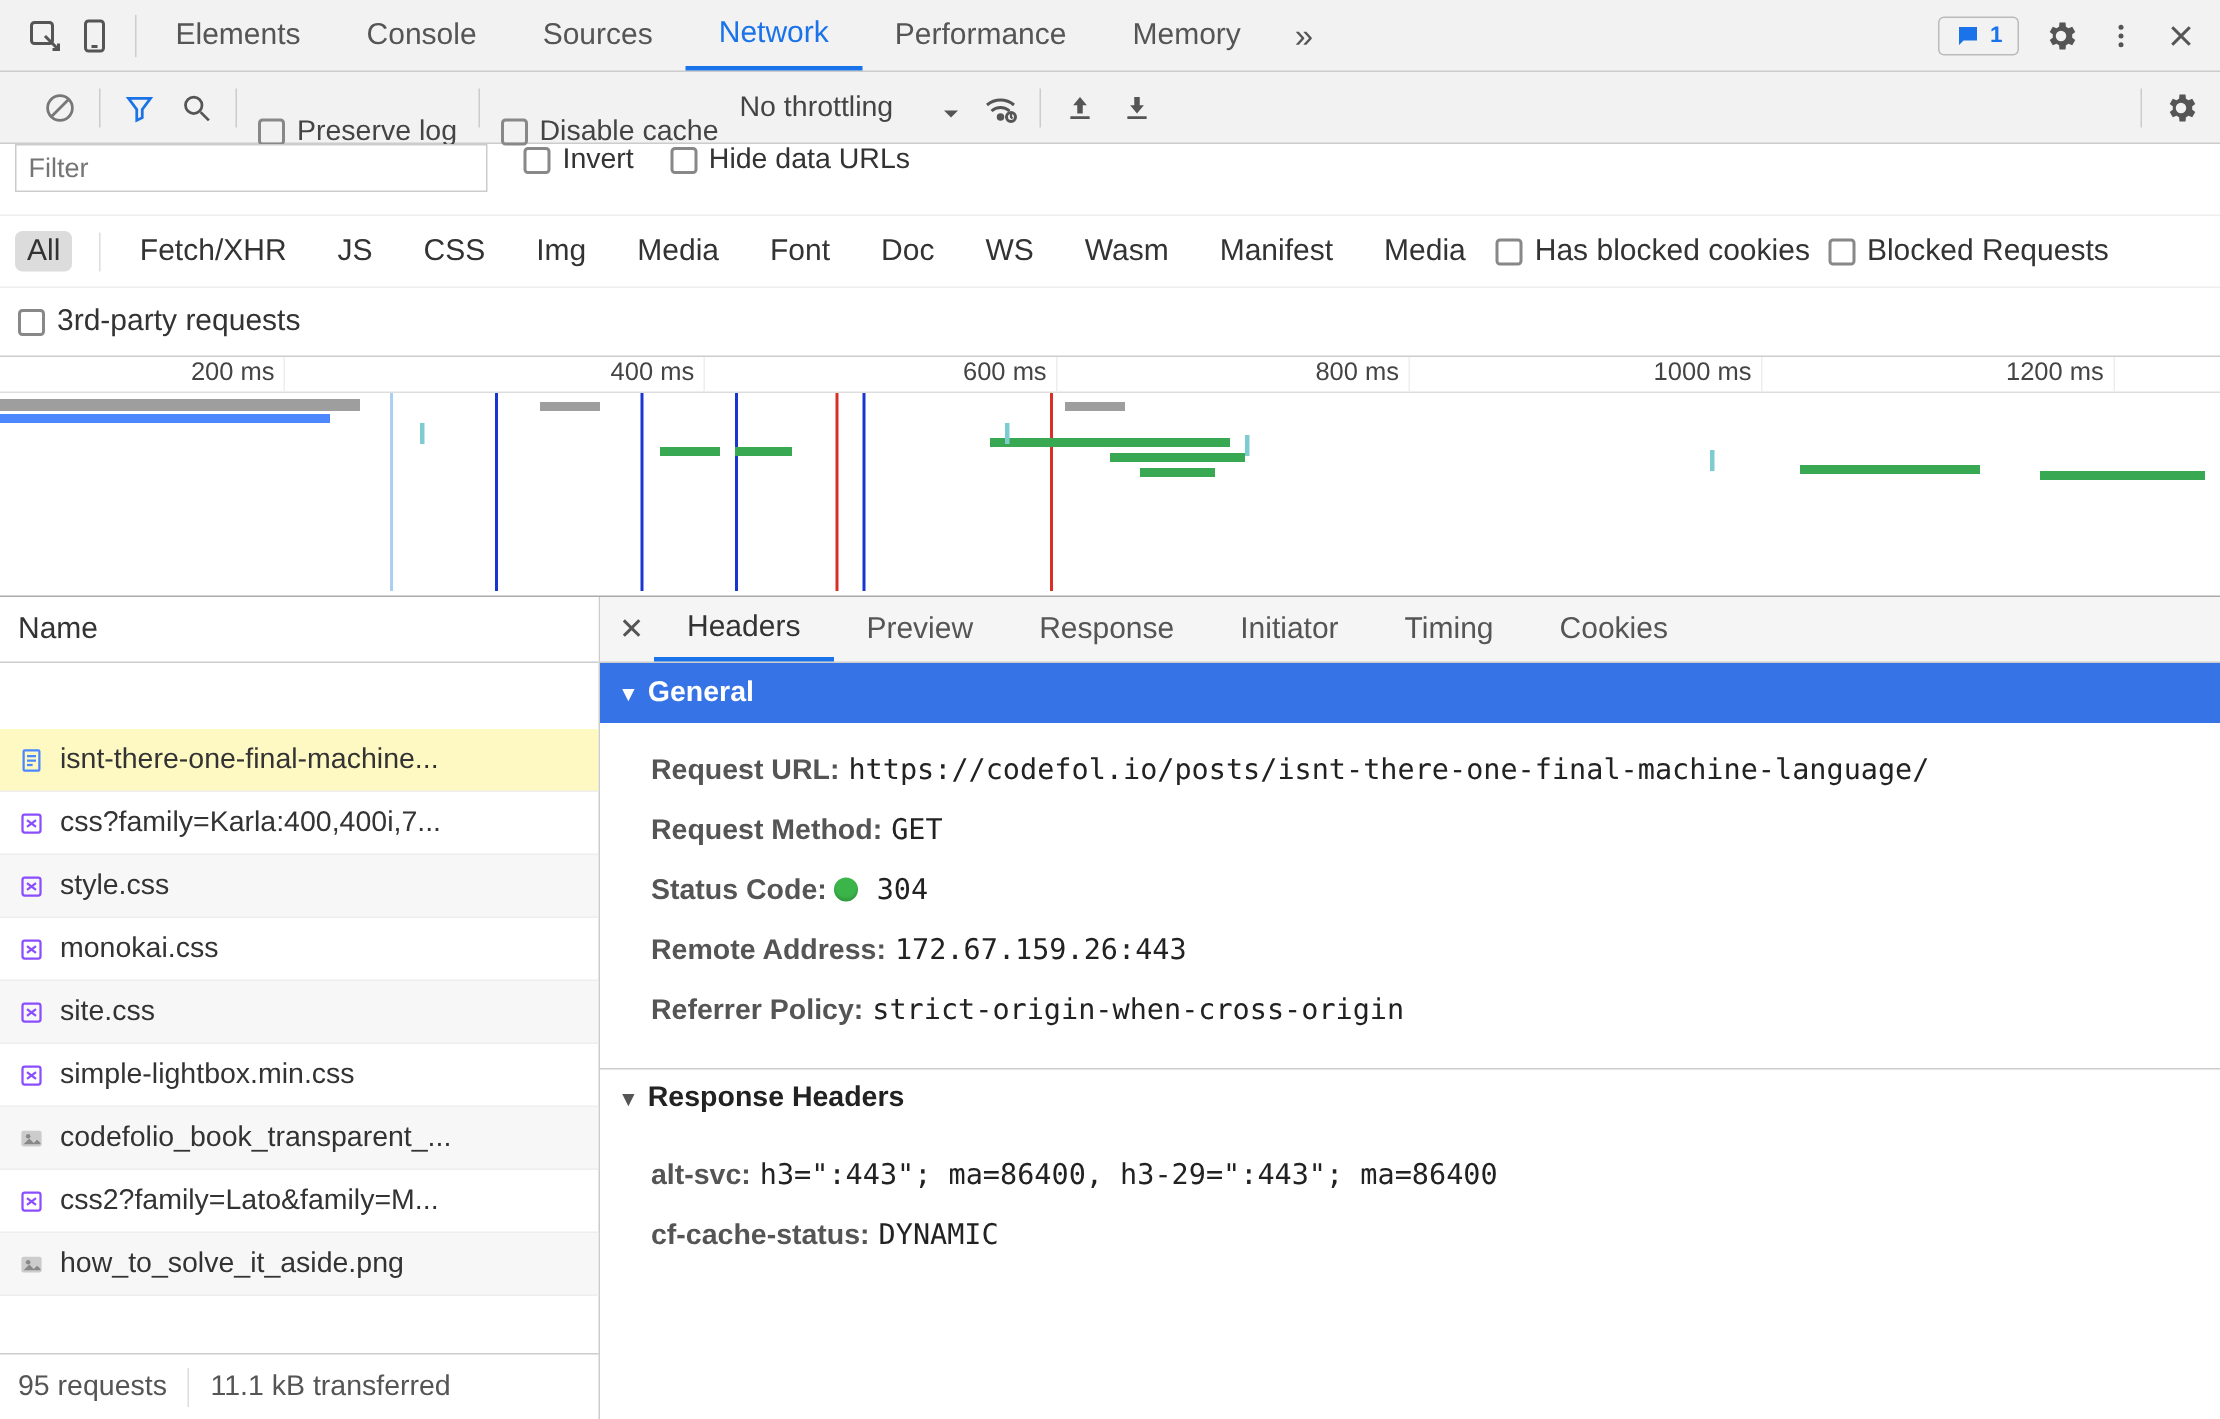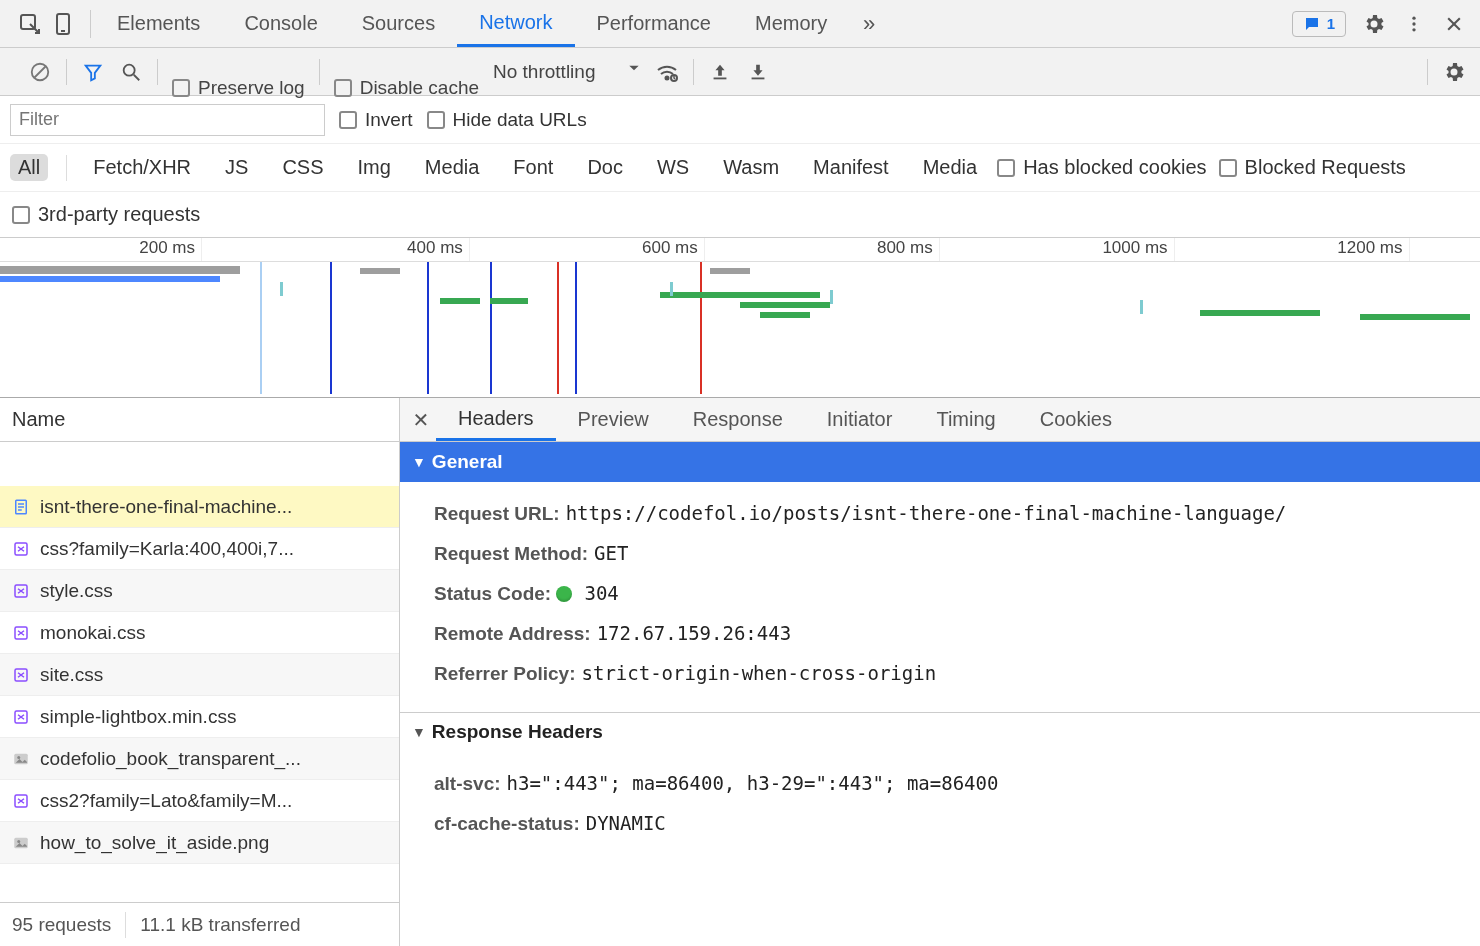--- a/index.html
+++ b/index.html
@@ -15,24 +15,24 @@
   .main-tabs .trailing { display: flex; align-items: center; gap: 16px; padding-right: 6px; }
   .issue-pill { display: flex; align-items: center; gap: 6px; border: 1px solid #bbb; border-radius: 4px; padding: 3px 10px; color: #1a73e8; font-weight: 600; }
   .icon-btn { width: 24px; height: 24px; display: flex; align-items: center; justify-content: center; color: #555; cursor: pointer; }
 
   
   .toolbar { display: flex; align-items: center; height: 48px; background: #f2f2f2; border-bottom: 1px solid #ccc; padding: 0 14px; gap: 14px; font-size: 19px; color: #444; }
   .record-dot { width: 20px; height: 20px; border-radius: 50%; background: #d93025; }
   .toolbar .sep { width: 1px; height: 26px; background: #ccc; }
   .chk { width: 18px; height: 18px; border: 2px solid #888; border-radius: 3px; display: inline-block; flex-shrink: 0; }
   .toolbar-item { display: flex; align-items: center; gap: 8px; margin-top: 33px; }
-  .throttle { display: flex; align-items: flex-start; gap: 8px; }
-
-  
-  .filter-row { display: flex; align-items: center; height: 48px; background: #fff; border-bottom: 1px solid #eee; padding: 0 8px 0 10px; gap: 14px; font-size: 19px; }
+  .throttle { display: flex; align-items: flex-end; gap: 8px; }
+
+  
+  .filter-row { display: flex; align-items: flex-start; height: 48px; background: #fff; border-bottom: 1px solid #eee; padding: 0 8px 0 10px; gap: 24px; font-size: 19px; }
   .filter-input { width: 315px; height: 32px; border: 1px solid #ccc; padding: 0 8px; font-size: 18px; color: #666; }
   .filter-chklabel { display: flex; align-items: center; gap: 8px; color: #333; }
 
   
   .type-row { display: flex; align-items: center; min-height: 48px; background: #fff; border-bottom: 1px solid #eee; padding: 6px 10px; gap: 12px; font-size: 20px; flex-wrap: wrap; }
   .type-chip { padding: 2px 8px; border-radius: 5px; cursor: pointer; color: #333; }
   .type-chip.active { background: #dcdcdc; }
   .type-row .sep { width: 1px; height: 26px; background: #ddd; }
 
   
@@ -245,21 +245,21 @@
 
 <div class="tp-row">
   <label class="filter-chklabel">
       <span class="chk"></span>
       <span>3rd-party requests</span>
     </label>
 </div>
 
 <div class="timeline">
   <div class="timeline-ruler" id="timeline-ruler">
-      <div class="tick" style="left: 16px; width: 186px;">200 ms</div>
+      <div class="tick" style="left: 4px; width: 186px;">200 ms</div>
       <div class="tick" style="left: 0px; width: 469.841px;">400 ms</div>
       <div class="tick" style="left: 0px; width: 704.762px;">600 ms</div>
       <div class="tick" style="left: 0px; width: 939.683px;">800 ms</div>
       <div class="tick" style="left: 0px; width: 1174.6px;">1000 ms</div>
       <div class="tick" style="left: 0px; width: 1409.52px;">1200 ms</div>
     </div>
   <div class="timeline-body">
 
     <div class="bar" style="left:0;width:240px;top:4px;height:8px;background:#9e9e9e;"></div>
     <div class="bar" style="left:0;width:220px;top:14px;height:6px;background:#4d87ff;"></div>

